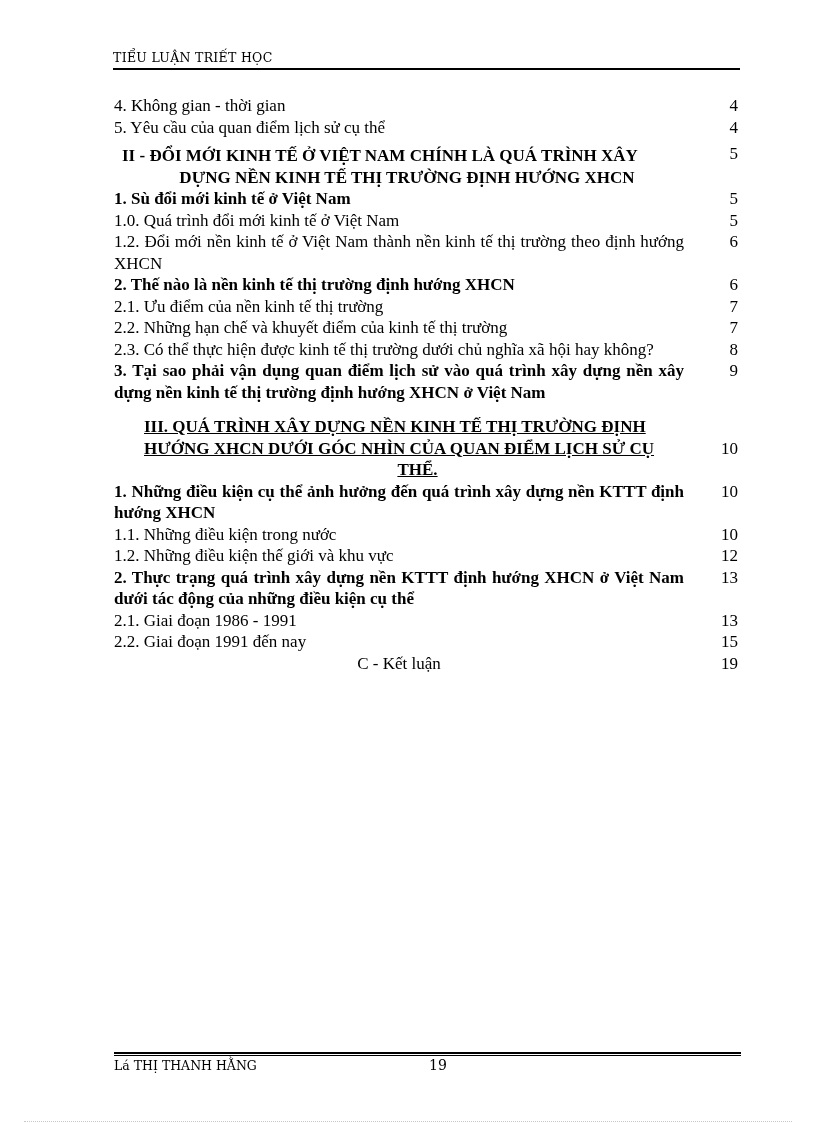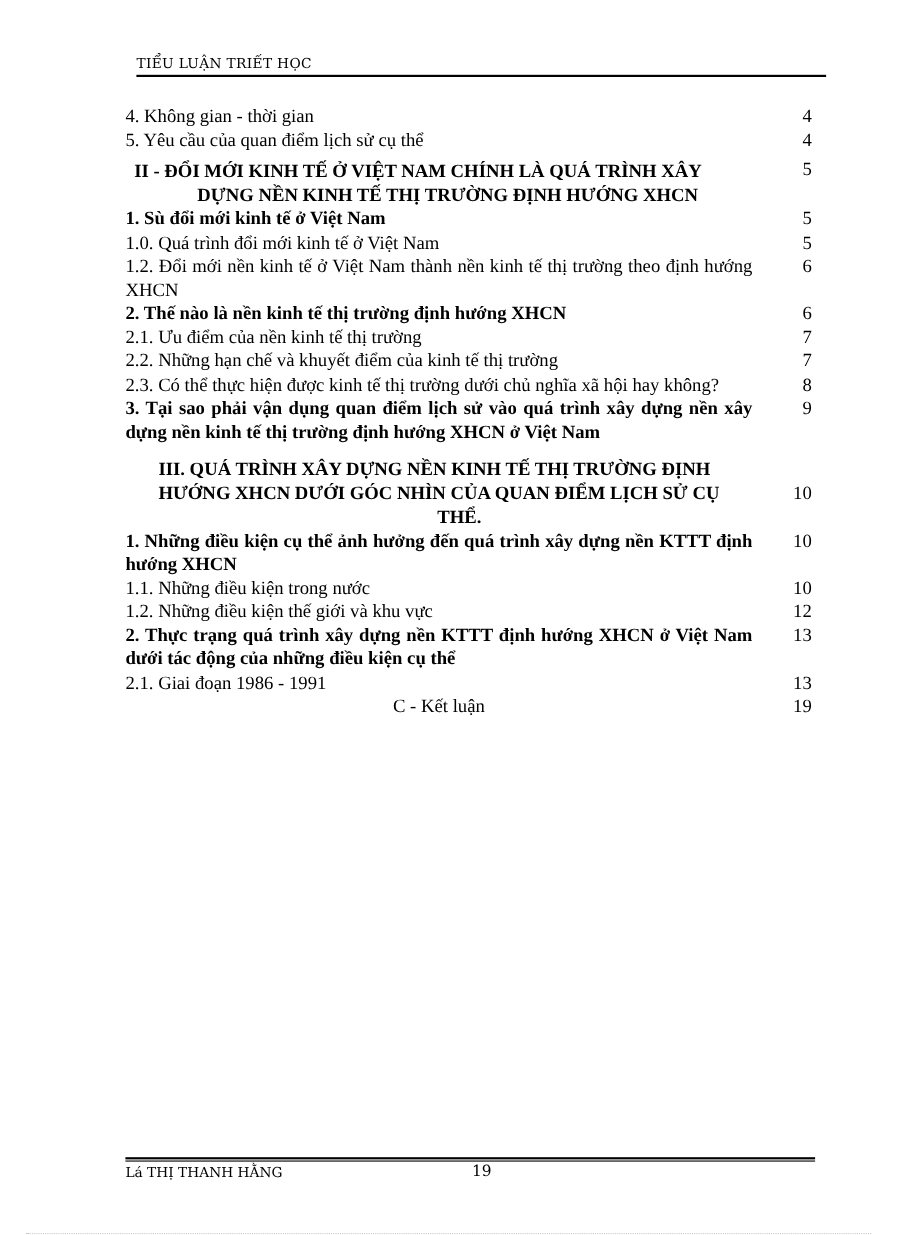--- a/index.html
+++ b/index.html
@@ -10,21 +10,21 @@
     body {
       width: 816px;
       height: 1123px;
       position: relative;
       overflow: hidden;
       font-family: "Liberation Serif", "DejaVu Serif", serif;
       color: #000;
     }
     .page-header {
       position: absolute;
-      left: 124px;
+      left: 113px;
       top: 49px;
       width: 627px;
     }
     .page-header .title {
       font-size: 14px;
       letter-spacing: 0.3px;
       font-family: "DejaVu Serif", "Liberation Serif", serif;
       font-size: 12.5px;
       line-height: 18px;
     }
@@ -159,21 +159,21 @@
   </div>
   <div class="row">
     <div class="text">2.3. Có thể thực hiện được kinh tế thị trường dưới chủ nghĩa xã hội hay không?</div>
     <div class="num">8</div>
   </div>
   <div class="row bold">
     <div class="text">3. Tại sao phải vận dụng quan điểm lịch sử vào quá trình xây dựng nền xây dựng nền kinh tế thị trường định hướng XHCN ở Việt Nam</div>
     <div class="num">9</div>
   </div>
   <div class="row heading h3">
-    <div class="text" style="padding: 0 30px;">III. QUÁ TRÌNH XÂY DỰNG NỀN KINH TẾ THỊ TRƯỜNG ĐỊNH HƯỚNG XHCN DƯỚI GÓC NHÌN CỦA QUAN ĐIỂM LỊCH SỬ CỤ THỂ.</div>
+    <div class="text" style="padding: 0 30px; text-decoration: underline;">III. QUÁ TRÌNH XÂY DỰNG NỀN KINH TẾ THỊ TRƯỜNG ĐỊNH HƯỚNG XHCN DƯỚI GÓC NHÌN CỦA QUAN ĐIỂM LỊCH SỬ CỤ THỂ.</div>
     <div class="num">10</div>
   </div>
   <div class="row bold">
     <div class="text">1. Những điều kiện cụ thể ảnh hưởng đến quá trình xây dựng nền KTTT định hướng XHCN</div>
     <div class="num">10</div>
   </div>
   <div class="row">
     <div class="text">1.1. Những điều kiện trong nước</div>
     <div class="num">10</div>
   </div>
@@ -181,20 +181,24 @@
     <div class="text">1.2. Những điều kiện thế giới và khu vực</div>
     <div class="num">12</div>
   </div>
   <div class="row bold">
     <div class="text">2. Thực trạng quá trình xây dựng nền KTTT định hướng XHCN ở Việt Nam dưới tác động của những điều kiện cụ thể</div>
     <div class="num">13</div>
   </div>
   <div class="row">
     <div class="text">2.1. Giai đoạn 1986 - 1991</div>
     <div class="num">13</div>
+  </div>
+  <div class="row">
+    <div class="text">2.2. Giai đoạn 1991 đến nay</div>
+    <div class="num">15</div>
   </div>
   <div class="row center">
     <div class="text">C - Kết luận</div>
     <div class="num">19</div>
   </div>
 </div>
 
 <div class="page-footer">
   <div class="rule-thick"></div>
   <div class="rule-thin"></div>

